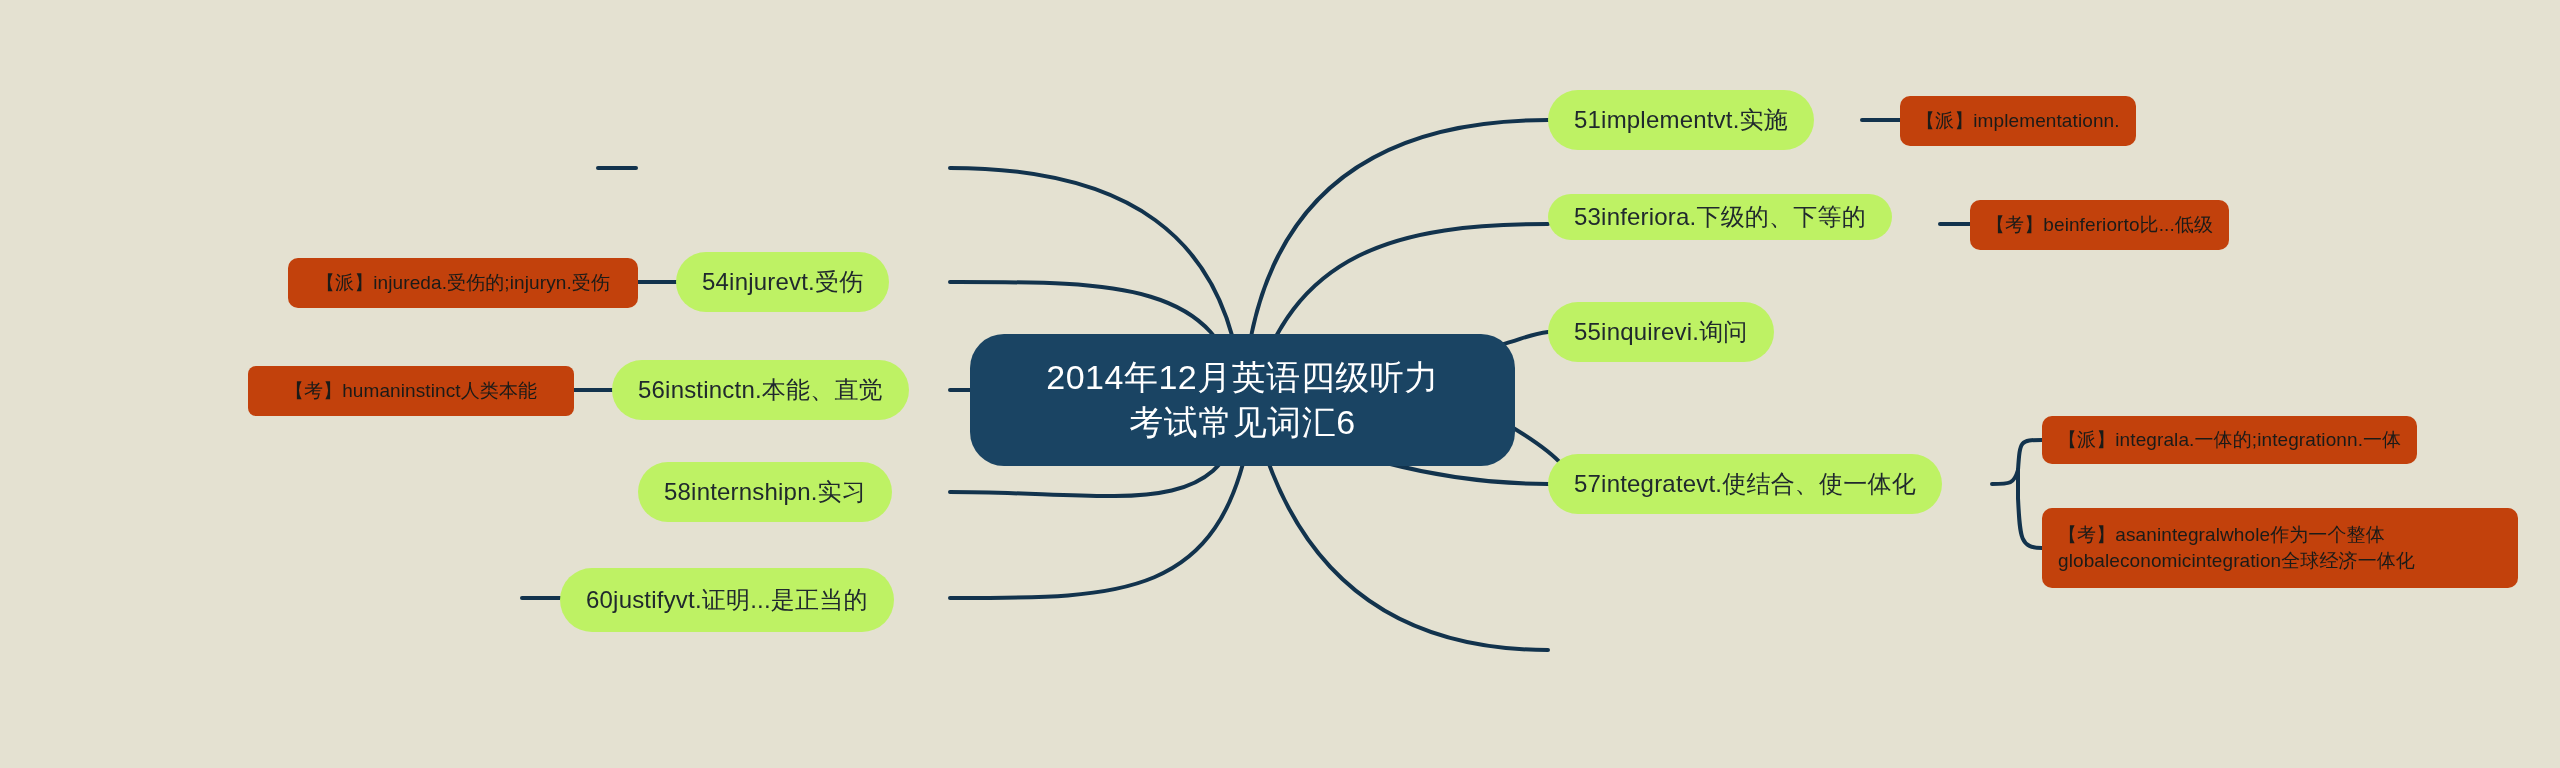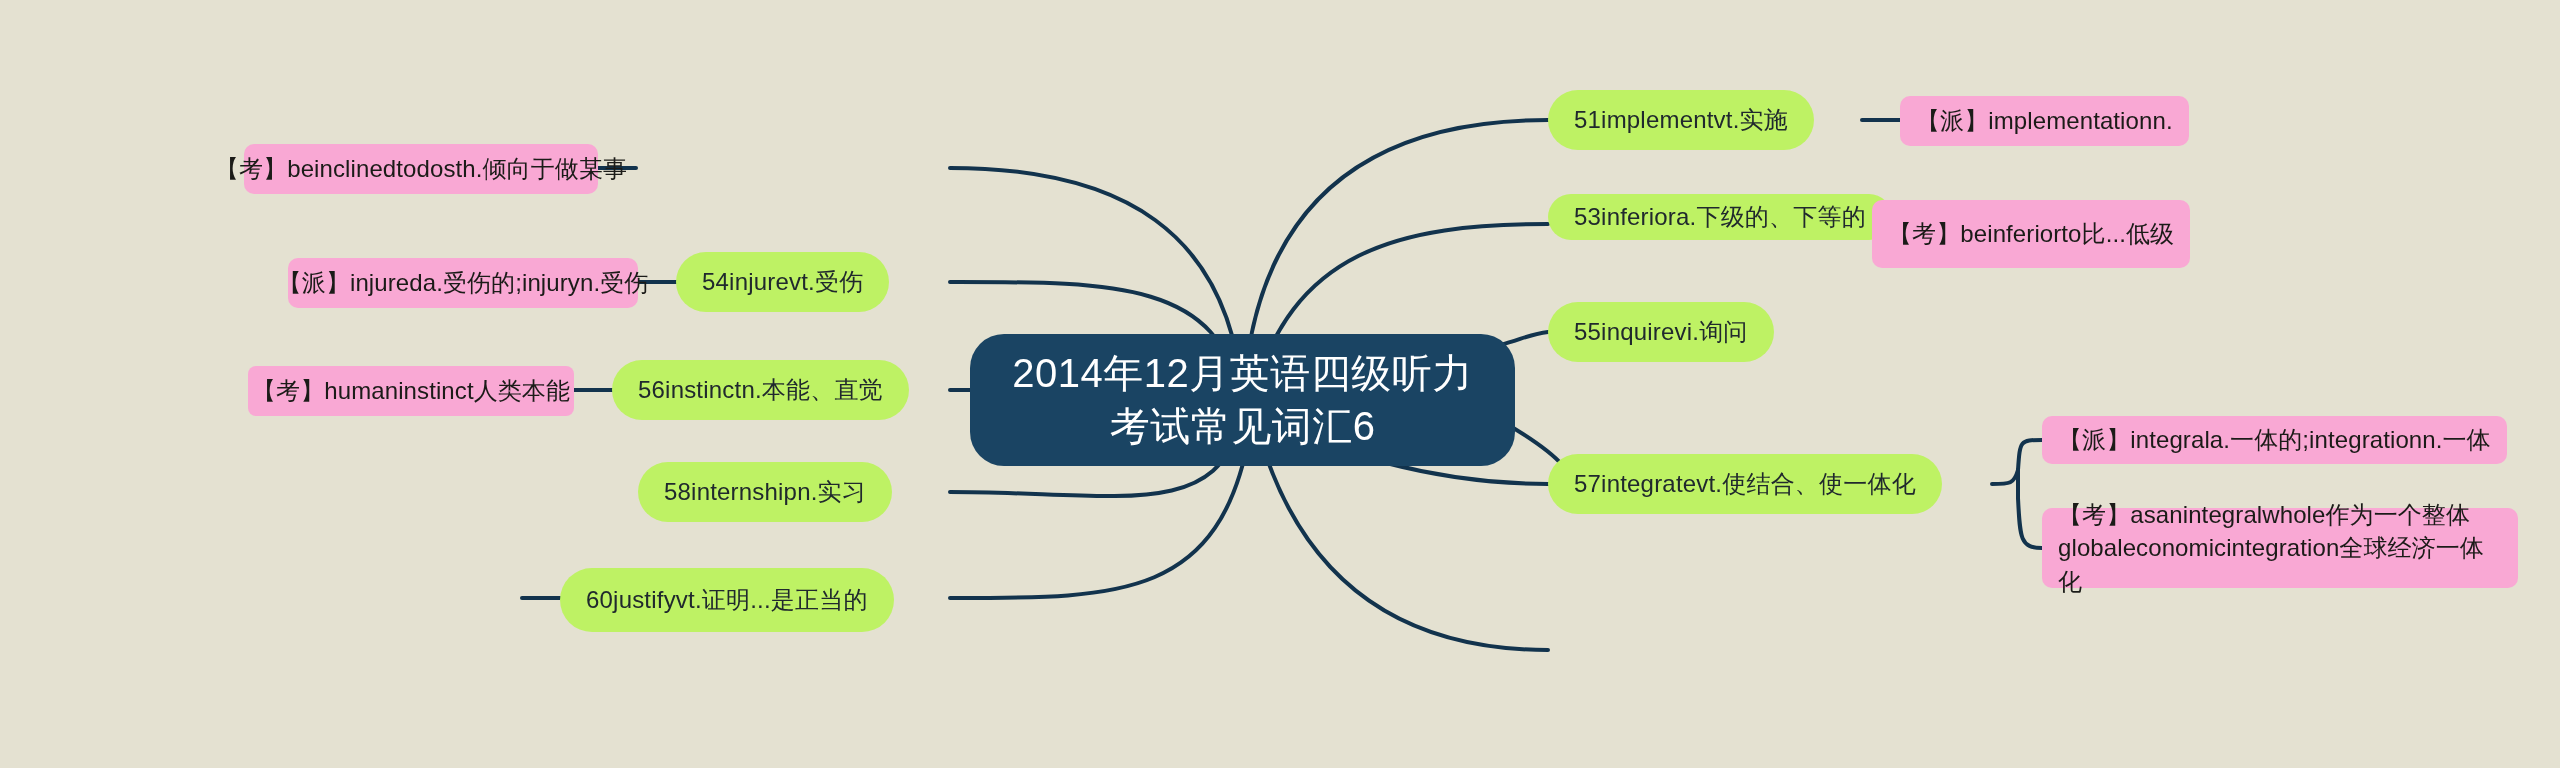--- a/index.html
+++ b/index.html
@@ -34,44 +34,44 @@
     justify-content: center;
     text-align: center;
     white-space: nowrap;
     z-index: 5;
   }
   
   .root {
     background: #1a4463;
     color: #ffffff;
     border-radius: 34px;
-    font-size: 40px;
+    font-size: 34px;
     line-height: 1.32;
     white-space: normal;
     padding: 10px 22px;
     letter-spacing: 0.5px;
   }
   .root .root-text {
     display: block;
   }
   
   .branch {
     background: #bef264;
     color: #20292d;
     border-radius: 999px;
     font-size: 24px;
     padding: 0 26px;
     letter-spacing: 0.2px;
   }
   
   .leaf {
-    background: #f9a8d4;
+    background: #c2410c;
     color: #1b1b18;
     border-radius: 10px;
-    font-size: 24px;
+    font-size: 19px;
     padding: 0 16px;
     letter-spacing: 0.1px;
   }
   .leaf.wrap {
     white-space: normal;
     line-height: 1.38;
     padding: 10px 16px;
     text-align: left;
     justify-content: flex-start;
   }
@@ -120,42 +120,39 @@
   <div class="node branch" style="left:1548px; top:90px; height:60px;">
     <span>51implementvt.实施</span>
   </div>
   <div class="node leaf" style="left:1900px; top:96px; height:50px;">
     <span>【派】implementationn.</span>
   </div>
 
   <div class="node branch" style="left:1548px; top:194px; height:46px;">
     <span>53inferiora.下级的、下等的</span>
   </div>
-  <div class="node leaf" style="left:1872px; top:200px; height:68px;">
+  <div class="node leaf" style="left:1970px; top:200px; height:50px;">
     <span>【考】beinferiorto比...低级</span>
   </div>
 
   <div class="node branch" style="left:1548px; top:302px; height:60px;">
     <span>55inquirevi.询问</span>
   </div>
 
   <div class="node branch" style="left:1548px; top:454px; height:60px;">
     <span>57integratevt.使结合、使一体化</span>
   </div>
   <div class="node leaf wrap" style="left:2042px; top:508px; width:476px; height:80px;">
     <span>【考】asanintegralwhole作为一个整体globaleconomicintegration全球经济一体化</span>
   </div>
   <div class="node leaf" style="left:2042px; top:416px; height:48px;">
     <span>【派】integrala.一体的;integrationn.一体</span>
   </div>
 
 
-  <div class="node leaf" style="left:244px; top:144px; height:50px; width:354px;">
-    <span>【考】beinclinedtodosth.倾向于做某事</span>
-  </div>
 
   <div class="node branch" style="left:676px; top:252px; height:60px;">
     <span>54injurevt.受伤</span>
   </div>
   <div class="node leaf" style="left:288px; top:258px; height:50px; width:350px;">
     <span>【派】injureda.受伤的;injuryn.受伤</span>
   </div>
 
   <div class="node branch" style="left:612px; top:360px; height:60px;">
     <span>56instinctn.本能、直觉</span>

